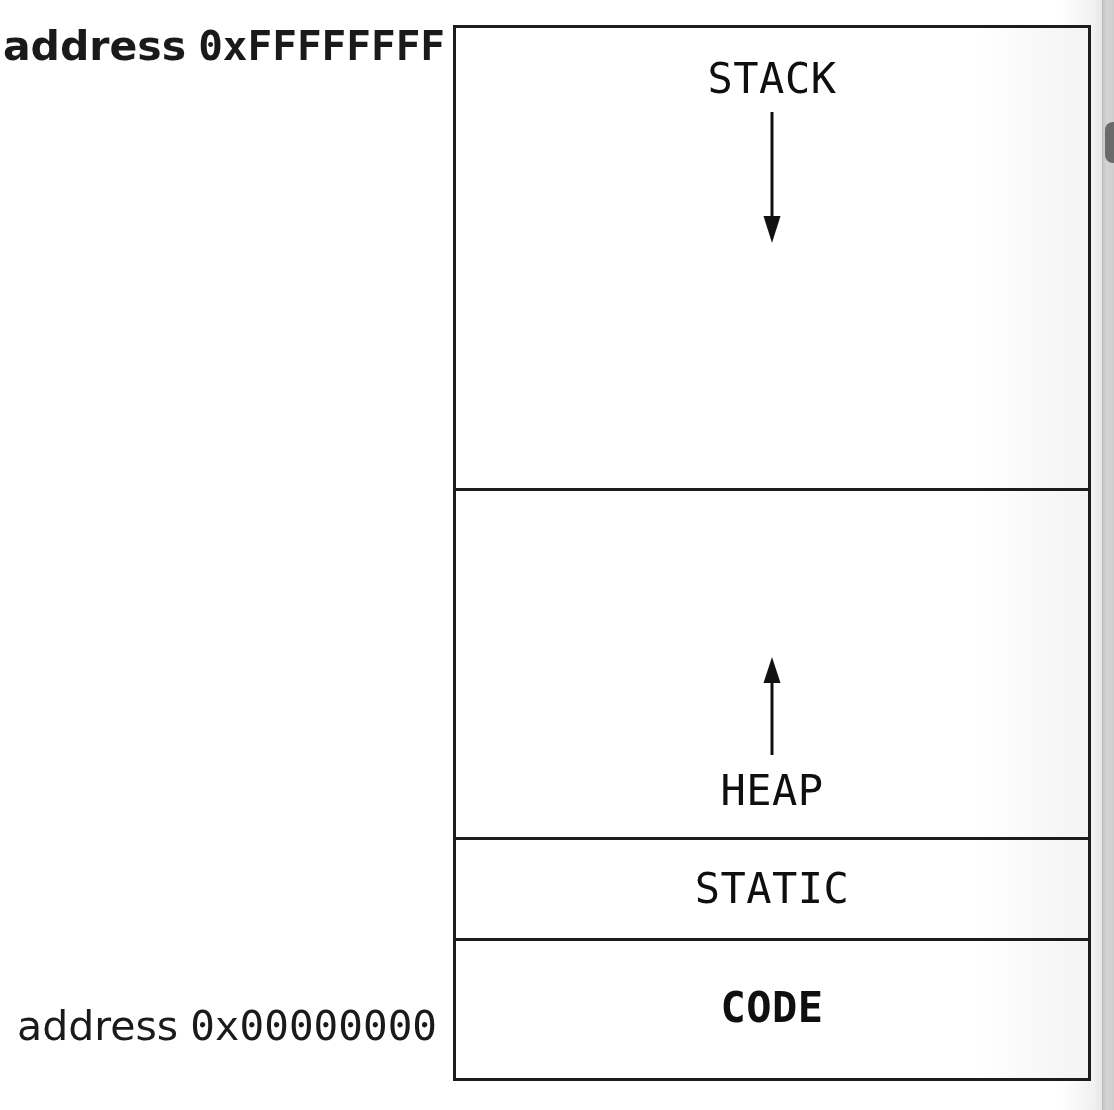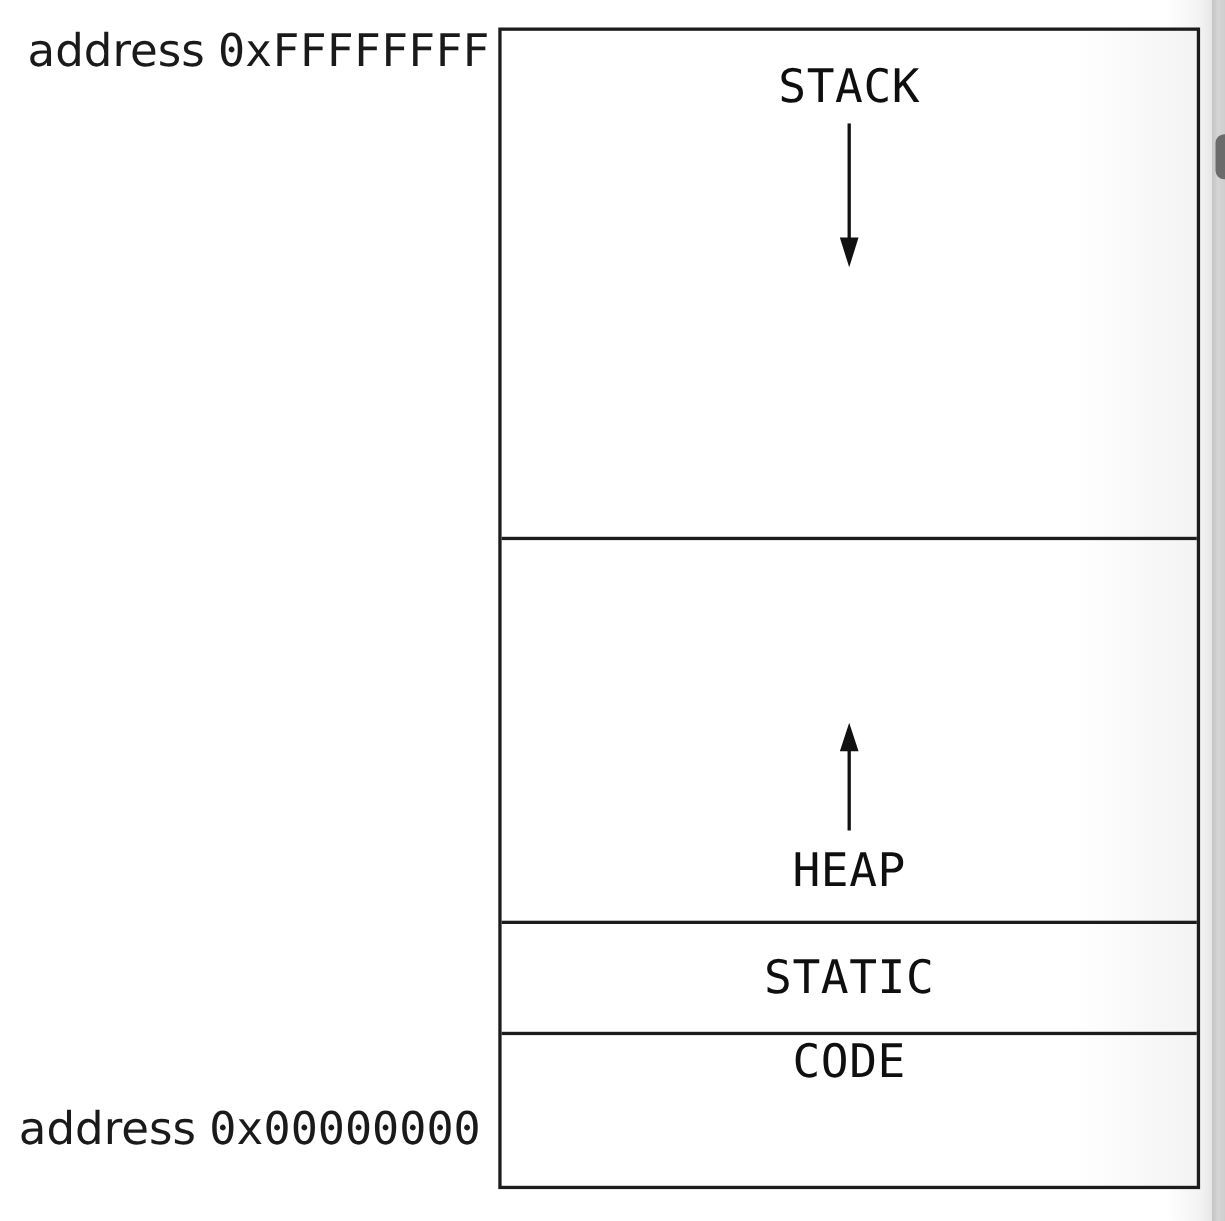--- a/index.html
+++ b/index.html
@@ -24,21 +24,21 @@
     line-height: 1.15;
     color: #1a1a1a;
   }
   .addr .prefix {
     font-family: "DejaVu Sans", "Liberation Sans", sans-serif;
   }
   .addr .hex {
     font-family: "DejaVu Sans Mono", "Liberation Mono", monospace;
     margin-left: 12px;
   }
-  .addr-top    { top: 23px;  right: 669px; }
+  .addr-top    { top: 23px;  right: 669px; font-weight: bold; }
   .addr-bottom { top: 1003px; right: 677px; }
 
   
   .memory-box {
     position: absolute;
     left: 453px;
     top: 25px;
     width: 638px;
     height: 1056px;
     border: 3px solid #1c1c1c;
@@ -64,21 +64,21 @@
     letter-spacing: 0.5px;
   }
   .sec-stack  { height: 460px; }
   .sec-stack .section-label { margin-top: 27px; }
   .sec-stack svg { margin-top: 9px; }
 
   .sec-heap   { height: 349px; justify-content: flex-end; padding-bottom: 22px; text-align: right; }
   .sec-heap svg { margin-bottom: 10px; }
 
   .sec-static { height: 101px; justify-content: center; }
-  .sec-code   { height: 94px; justify-content: flex-start; }
+  .sec-code   { height: 94px; justify-content: flex-end; font-weight: bold; }
 
   .arrow-line { stroke: #111111; stroke-width: 3; }
   .arrow-head { fill: #111111; }
 
   
   .scrollbar-track {
     position: absolute;
     top: 0;
     right: 0;
     width: 11px;

